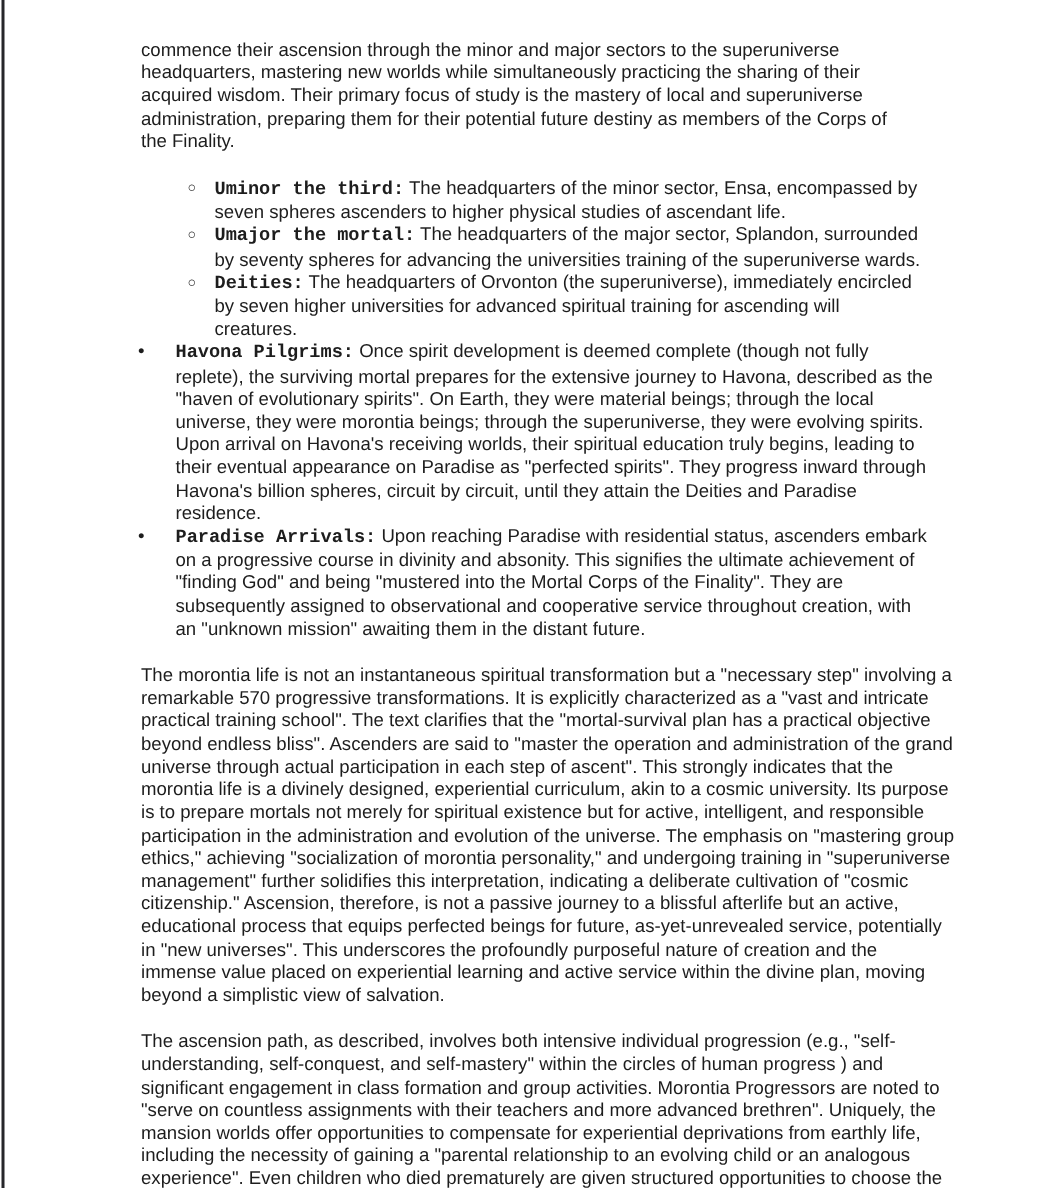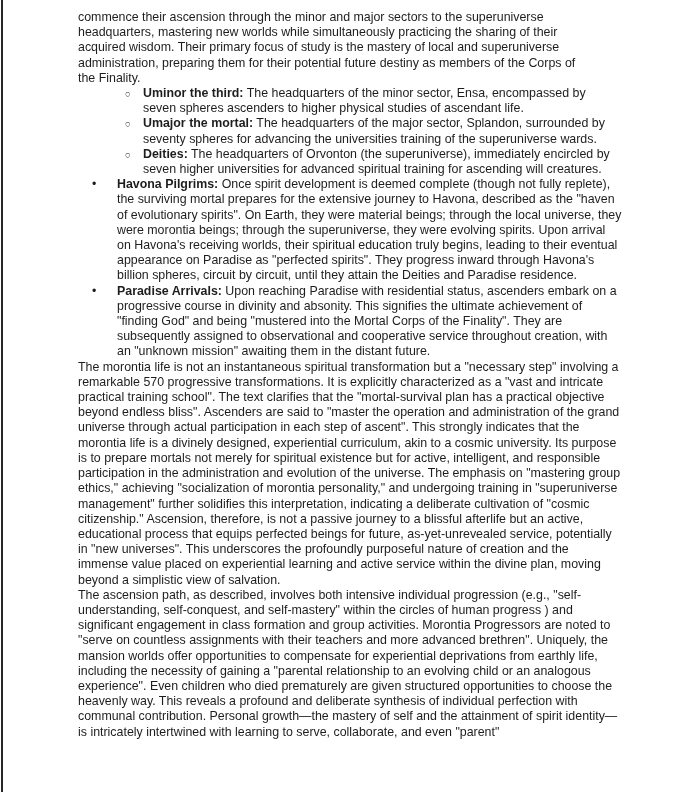--- a/index.html
+++ b/index.html
@@ -29,37 +29,37 @@
     width: 2px;
     height: 792px;
     background: #26262a;
   }
   .content {
     position: absolute;
     left: 78px;
     top: 10px;
     width: 544px;
   }
-  .content p { margin: 0; }
+  .content p { margin: 16px; }
   .intro {
     margin-left: 39px;
     width: 505px;
   }
   .li {
     position: relative;
   }
   .li .glyph {
     position: absolute;
     top: 0;
   }
   .li.l1 { padding-left: 39px; width: 505px; }
   .li.l1 .glyph { left: 14px; font-size: 12.4px; }
   .li.l2 { padding-left: 65px; width: 474px; }
   .li.l2 .glyph { left: 47px; font-size: 9.5px; line-height: 15.2px; }
-  .li-label, b { font-weight: bold; }
+  .li-label, b { font-weight: bold; font-family: Liberation Mono, monospace; }
   .para { width: 544px; }
 </style>
 </head>
 <body>
 
 <div class="page">
   <div class="left-border"></div>
 
   <div class="content">
 

